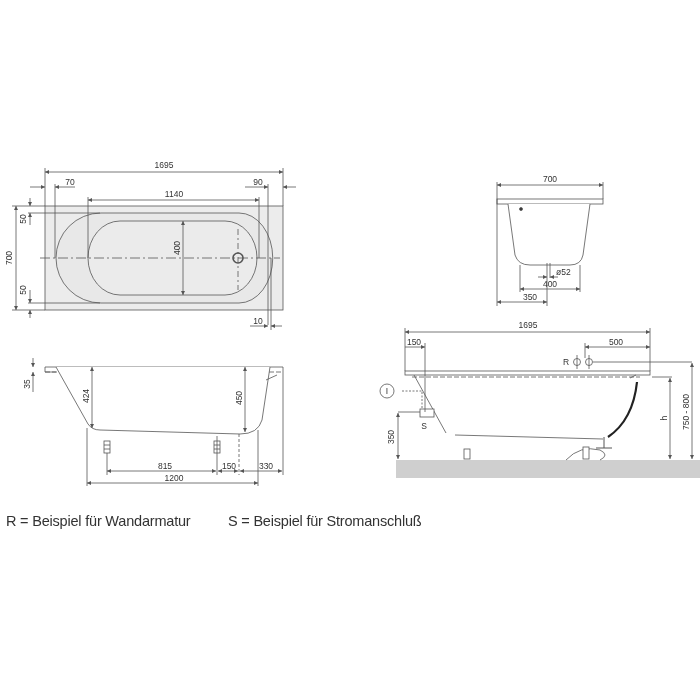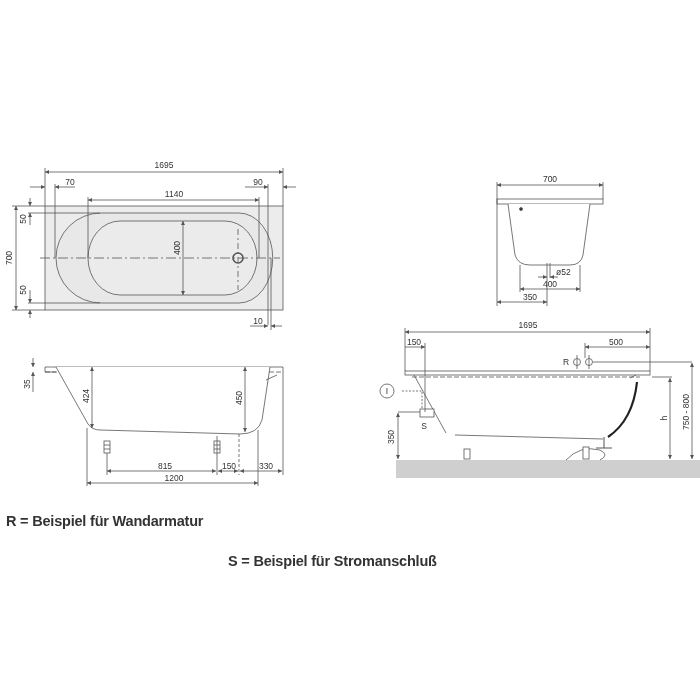--- a/index.html
+++ b/index.html
@@ -1,19 +1,19 @@
 <!DOCTYPE html>
 <html><head>
 <meta charset="utf-8">
 <style>
   html,body{margin:0;padding:0;background:#fff;}
   body{width:700px;height:700px;position:relative;overflow:hidden;font-family:"Liberation Sans",sans-serif;}
   svg{position:absolute;left:0;top:0;}
   .dim{font-family:"Liberation Sans",sans-serif;font-size:8.5px;fill:#333;}
-  .legend{position:absolute;top:513px;font-family:"Liberation Sans",sans-serif;font-size:14.5px;color:#333;letter-spacing:-0.2px;font-weight:bold;}
+  .legend{position:absolute;top:513px;font-family:"Liberation Sans",sans-serif;font-size:14.5px;color:#333;letter-spacing:-0.2px;}
 </style>
 </head>
 <body>
 
 <svg width="700" height="700" viewBox="0 0 700 700">
   <defs>
     <marker id="ar" viewBox="0 0 6 6" refX="6" refY="3" markerWidth="5" markerHeight="5" orient="auto-start-reverse">
       <path d="M0,0 L6,3 L0,6 z" fill="#555"></path>
     </marker>
   </defs>
@@ -178,13 +178,13 @@
   <text class="dim" x="616" y="345" text-anchor="middle">500</text>
   <text class="dim" x="566" y="365" text-anchor="middle">R</text>
   <text class="dim" x="424" y="429" text-anchor="middle">S</text>
   <text class="dim" x="387" y="394" text-anchor="middle">I</text>
   <text class="dim" x="394" y="437" text-anchor="middle" transform="rotate(-90 394 437)">350</text>
   <text class="dim" x="667" y="418" text-anchor="middle" transform="rotate(-90 667 418)">h</text>
   <text class="dim" x="689" y="412" text-anchor="middle" transform="rotate(-90 689 412)">750 - 800</text>
 </svg>
 
 <div class="legend" style="left:6px;">R = Beispiel für Wandarmatur</div>
-<div class="legend" style="left:228px;margin-top:40px;">S = Beispiel für Stromanschluß</div>
+<div class="legend" style="left:228px;">S = Beispiel für Stromanschluß</div>
 
 </body></html>

